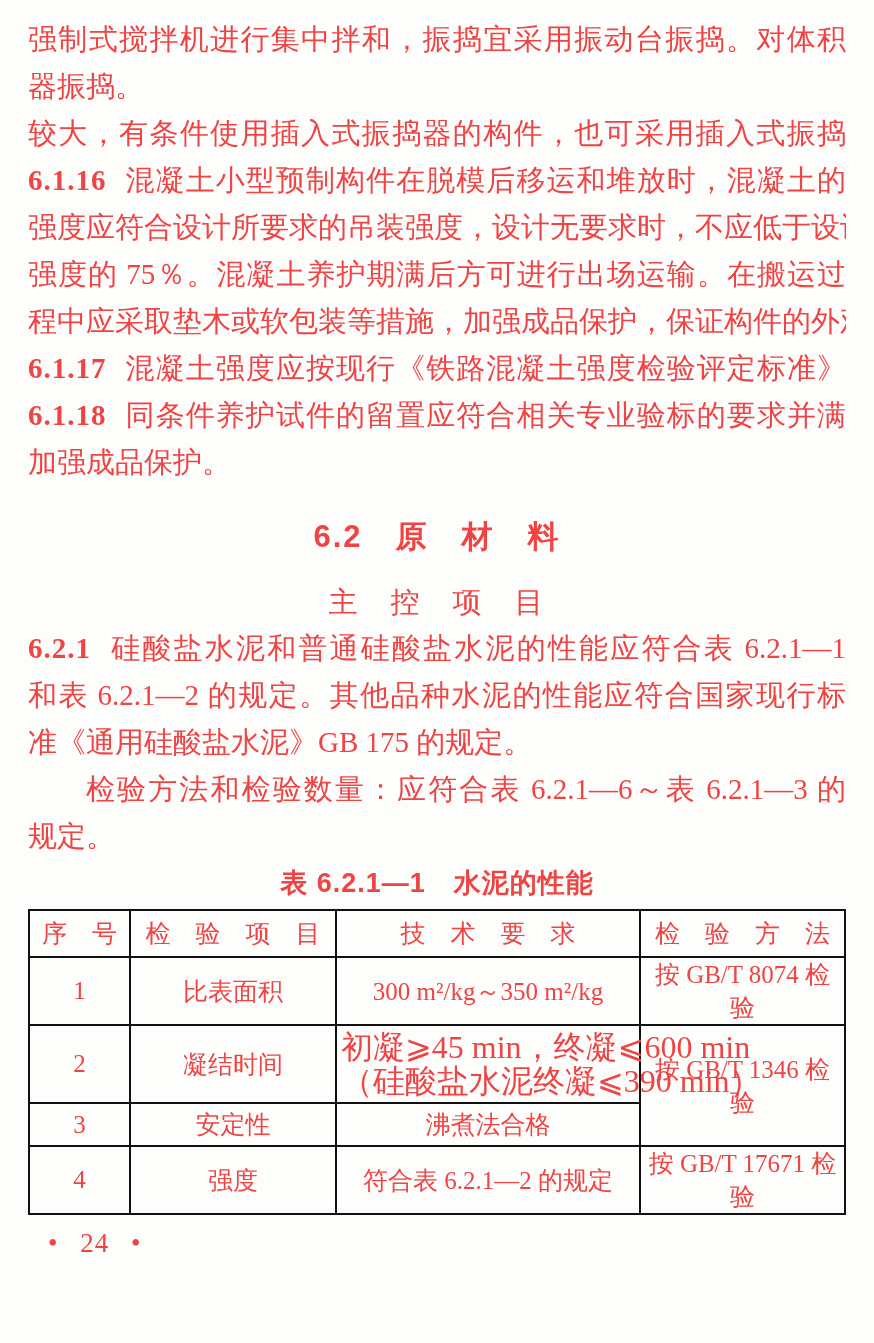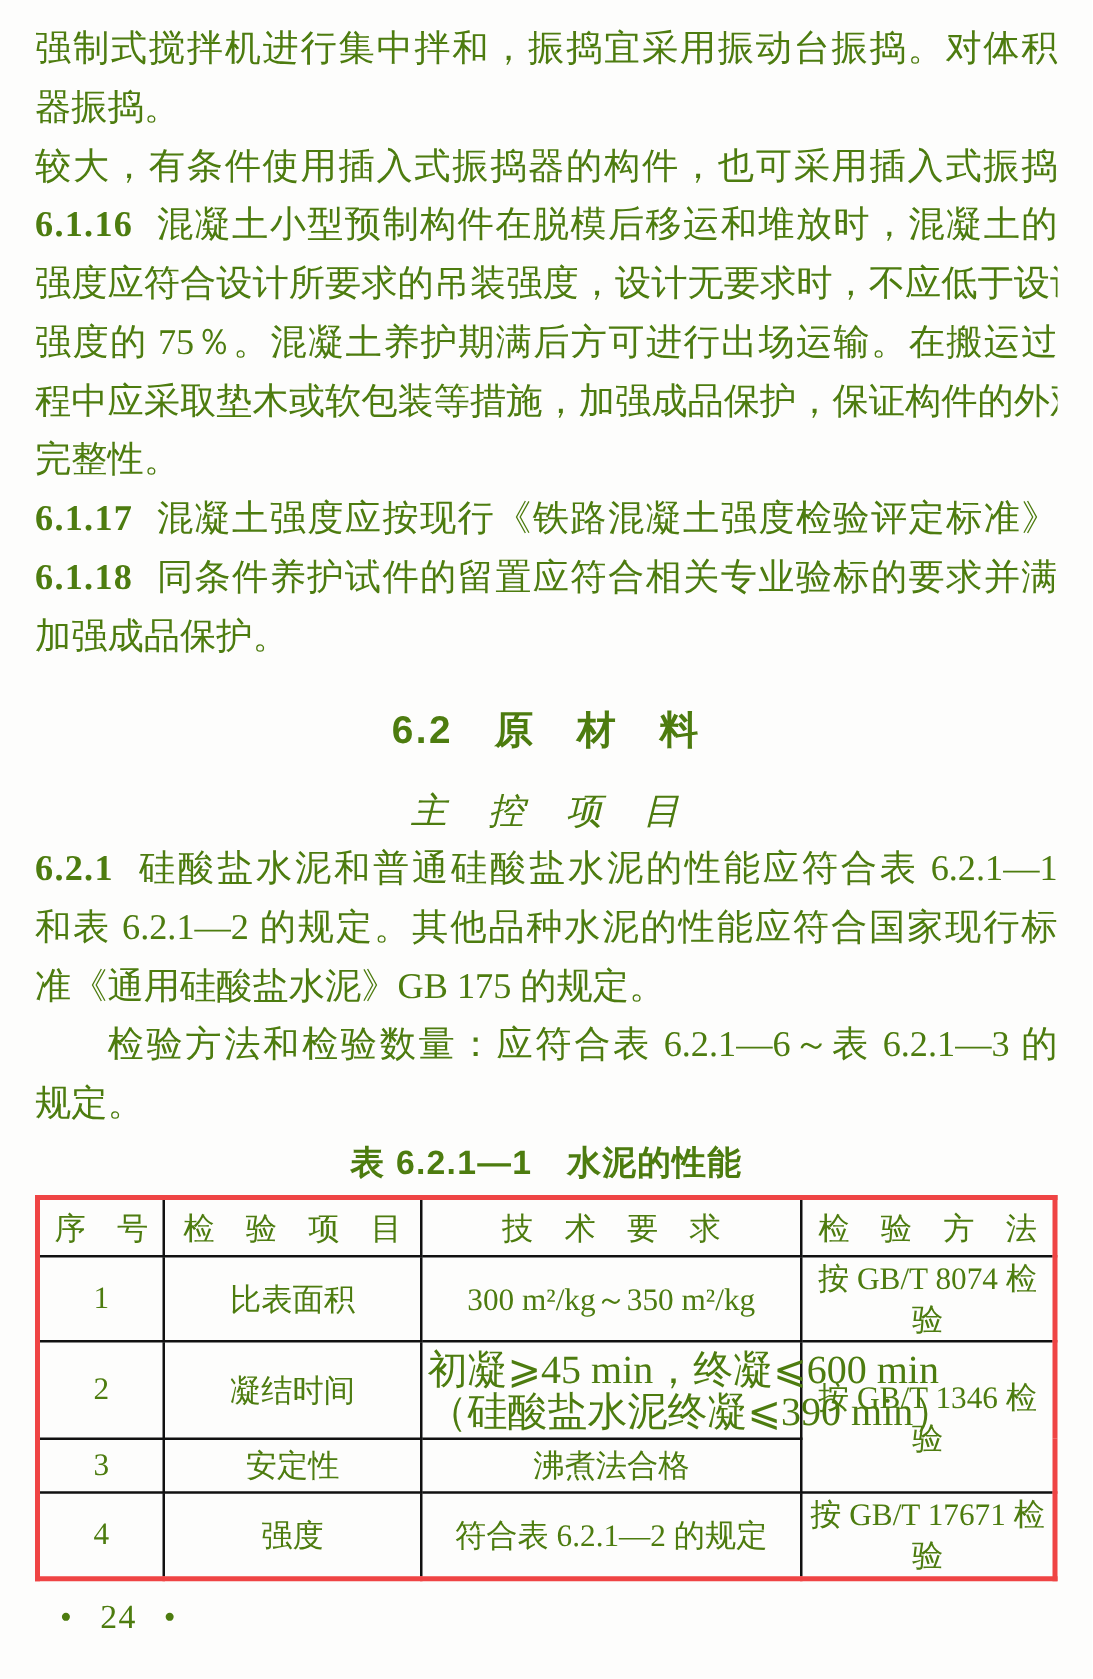--- a/index.html
+++ b/index.html
@@ -1,21 +1,21 @@
 <!DOCTYPE html>
 <html><head>
 <meta charset="utf-8">
 <style>
   * { margin:0; padding:0; box-sizing:border-box; }
   html, body { background:#ffffff; }
   .page {
     position:relative;
     width:874px; height:1343px;
     background:#fdfdfc;
-    color:#4d7c0f;
+    color:#ef4444;
     padding:16px 28px 0 28px;
     font-family:"Liberation Serif","DejaVu Serif",serif;
     overflow:hidden;
   }
   .para { width:100%; }
   .line {
     height:47px; line-height:47px;
     font-size:29px;
     text-align:justify;
     text-align-last:justify;
@@ -31,37 +31,37 @@
   }
   .section-heading {
     margin-top:27px; height:48px; line-height:48px;
     font-size:31px; font-weight:bold;
     text-align:right; text-align-last:center;
     font-family:"Liberation Sans","DejaVu Sans",sans-serif;
     letter-spacing:2px;
   }
   .subheading {
     margin-top:18px; height:46px; line-height:46px;
-    font-size:29px; font-style:italic;
+    font-size:29px; 
     text-align:left; text-align-last:center;
     letter-spacing:2px;
   }
   .table-caption {
     height:46px; line-height:46px;
     font-size:27px; font-weight:bold;
     text-align:center; text-align-last:center;
     font-family:"Liberation Sans","DejaVu Sans",sans-serif;
     letter-spacing:1px;
   }
   table.perf {
     width:100%;
     margin-top:3px;
     border-collapse:collapse;
     table-layout:fixed;
-    border:4px solid #ef4444;
+    border:2px solid #ef4444;
   }
   table.perf th, table.perf td {
     border:2px solid #111;
     text-align:center;
     vertical-align:middle;
     font-size:25px;
     font-weight:normal;
     padding:0 4px;
   }
   tr.hdr th { height:47px; }
@@ -88,21 +88,20 @@
     <div class="line">强制式搅拌机进行集中拌和，振捣宜采用振动台振捣。对体积</div>
     <div class="line short">器振捣。</div>
     <div class="line">较大，有条件使用插入式振捣器的构件，也可采用插入式振捣</div>
   </div>
 
   <div class="para">
     <div class="line"><span class="secnum">6.1.16</span><span>混凝土小型预制构件在脱模后移运和堆放时，混凝土的</span></div>
     <div class="line">强度应符合设计所要求的吊装强度，设计无要求时，不应低于设计</div>
     <div class="line">强度的 75％。混凝土养护期满后方可进行出场运输。在搬运过</div>
     <div class="line">程中应采取垫木或软包装等措施，加强成品保护，保证构件的外观</div>
-    <div class="line short">完整性。</div>
   </div>
 
   <div class="para">
     <div class="line"><span class="secnum">6.1.17</span><span>混凝土强度应按现行《铁路混凝土强度检验评定标准》</span></div>
   </div>
 
   <div class="para">
     <div class="line"><span class="secnum">6.1.18</span><span>同条件养护试件的留置应符合相关专业验标的要求并满</span></div>
     <div class="line short">加强成品保护。</div>
   </div>

